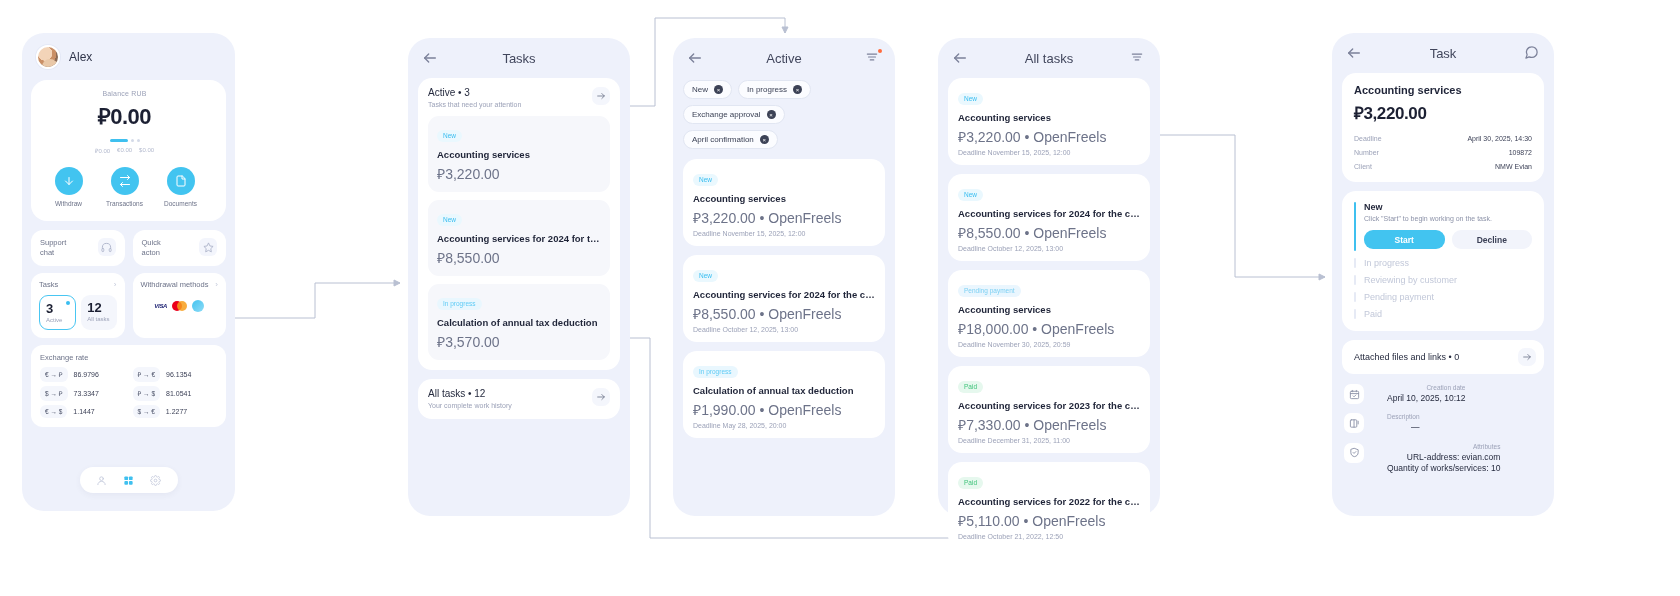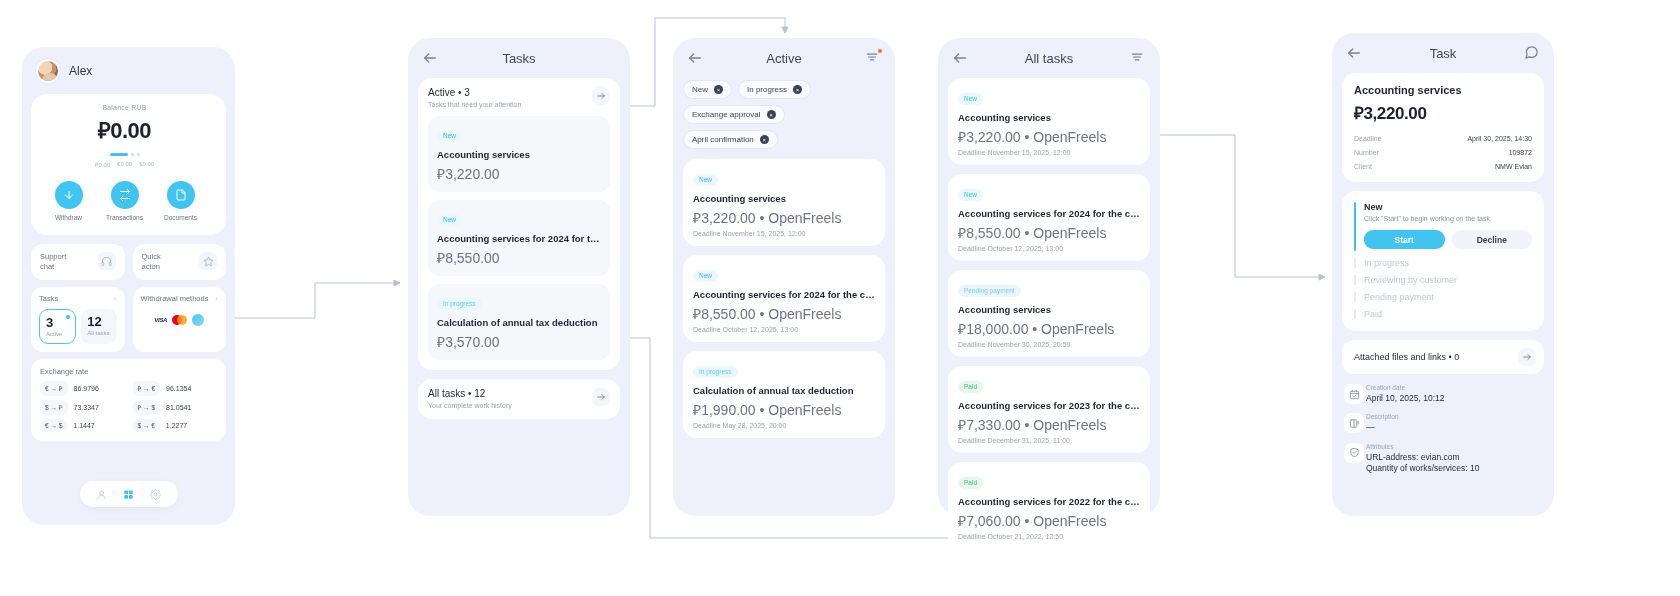--- a/index.html
+++ b/index.html
@@ -29,21 +29,21 @@
     flex: 1; text-align: center;
     font-size: 13px; color: #41465c; font-weight: 400;
   }
   .back-arrow {
     width: 16px; height: 16px; flex: 0 0 16px;
     color: #7b8099;
   }
   .head-right { width: 16px; height: 16px; flex: 0 0 16px; color: #7b8099; position: relative; }
 
   
-  #p1 { left: 22px; top: 47px; width: 213px; height: 478px; }
+  #p1 { left: 22px; top: 33px; width: 213px; height: 478px; }
   .p1-top { display:flex; align-items:center; gap:9px; padding: 12px 0 0 14px; }
   .avatar {
     width: 24px; height: 24px; border-radius: 50%;
     background: radial-gradient(circle at 35% 32%, #f3d4b8 0 38%, #c98f66 39% 60%, #8a6a55 61% 100%);
     border: 2px solid #ffffff;
     box-shadow: 0 0 0 1px #e4e8f6;
     overflow:hidden; position:relative;
   }
   .avatar::after{
     content:""; position:absolute; left:4px; top:12px; width:16px; height:14px;
@@ -181,21 +181,21 @@
     flex:1; height: 19px; border-radius: 9px; display:flex; align-items:center; justify-content:center;
     font-size: 8.5px; font-weight: 700; cursor: pointer;
   }
   .btn.primary { background:#42c4f0; color:#fff; }
   .btn.ghost { background:#f2f4fb; color:#3a3f55; }
   .attach-card {
     background:#fff; border-radius:12px; padding: 8px 8px 8px 12px; margin-bottom: 10px;
     display:flex; align-items:center; justify-content:space-between;
   }
   .attach-lbl { font-size: 9px; color:#262b3f; }
-  .meta-row { display:flex; gap:2px; align-items:flex-start; margin-bottom: 9px; padding-left: 2px;}
+  .meta-row { display:flex; gap:23px; align-items:flex-start; margin-bottom: 9px; padding-left: 2px; text-align: right;}
   .meta-ic {
     width: 20px; height: 20px; border-radius:7px; background:#fff; flex:0 0 20px;
     display:flex; align-items:center; justify-content:center; color:#8d93a9;
   }
   .meta-k { font-size: 6.5px; color:#9ca2b8; }
   .meta-v { font-size: 8.5px; color:#262b3f; margin-top: 2px; line-height:1.35;}
   svg { display:block; }
 </style>
 </head>
 <body>
@@ -548,21 +548,21 @@
       </div>
       <div class="group-card" style="padding:9px 10px;">
         <span class="badge paid">Paid</span>
         <div class="task-name">Accounting services for 2023 for the compa…</div>
         <div class="task-price">₽7,330.00 • OpenFreels</div>
         <div class="task-deadline">Deadline December 31, 2025, 11:00</div>
       </div>
       <div class="group-card" style="padding:9px 10px;">
         <span class="badge paid">Paid</span>
         <div class="task-name">Accounting services for 2022 for the compa…</div>
-        <div class="task-price">₽7,060.00 • OpenFreels</div>
+        <div class="task-price">₽5,110.00 • OpenFreels</div>
         <div class="task-deadline">Deadline October 21, 2022, 12:50</div>
       </div>
     </div>
   </div>
 
   <div class="panel" id="p5">
     <div class="panel-head">
       <span class="back-arrow">
         <svg width="16" height="16" viewBox="0 0 24 24" fill="none" stroke="currentColor" stroke-width="2" stroke-linecap="round" stroke-linejoin="round">
             <line x1="20" y1="12" x2="4" y2="12"></line>

